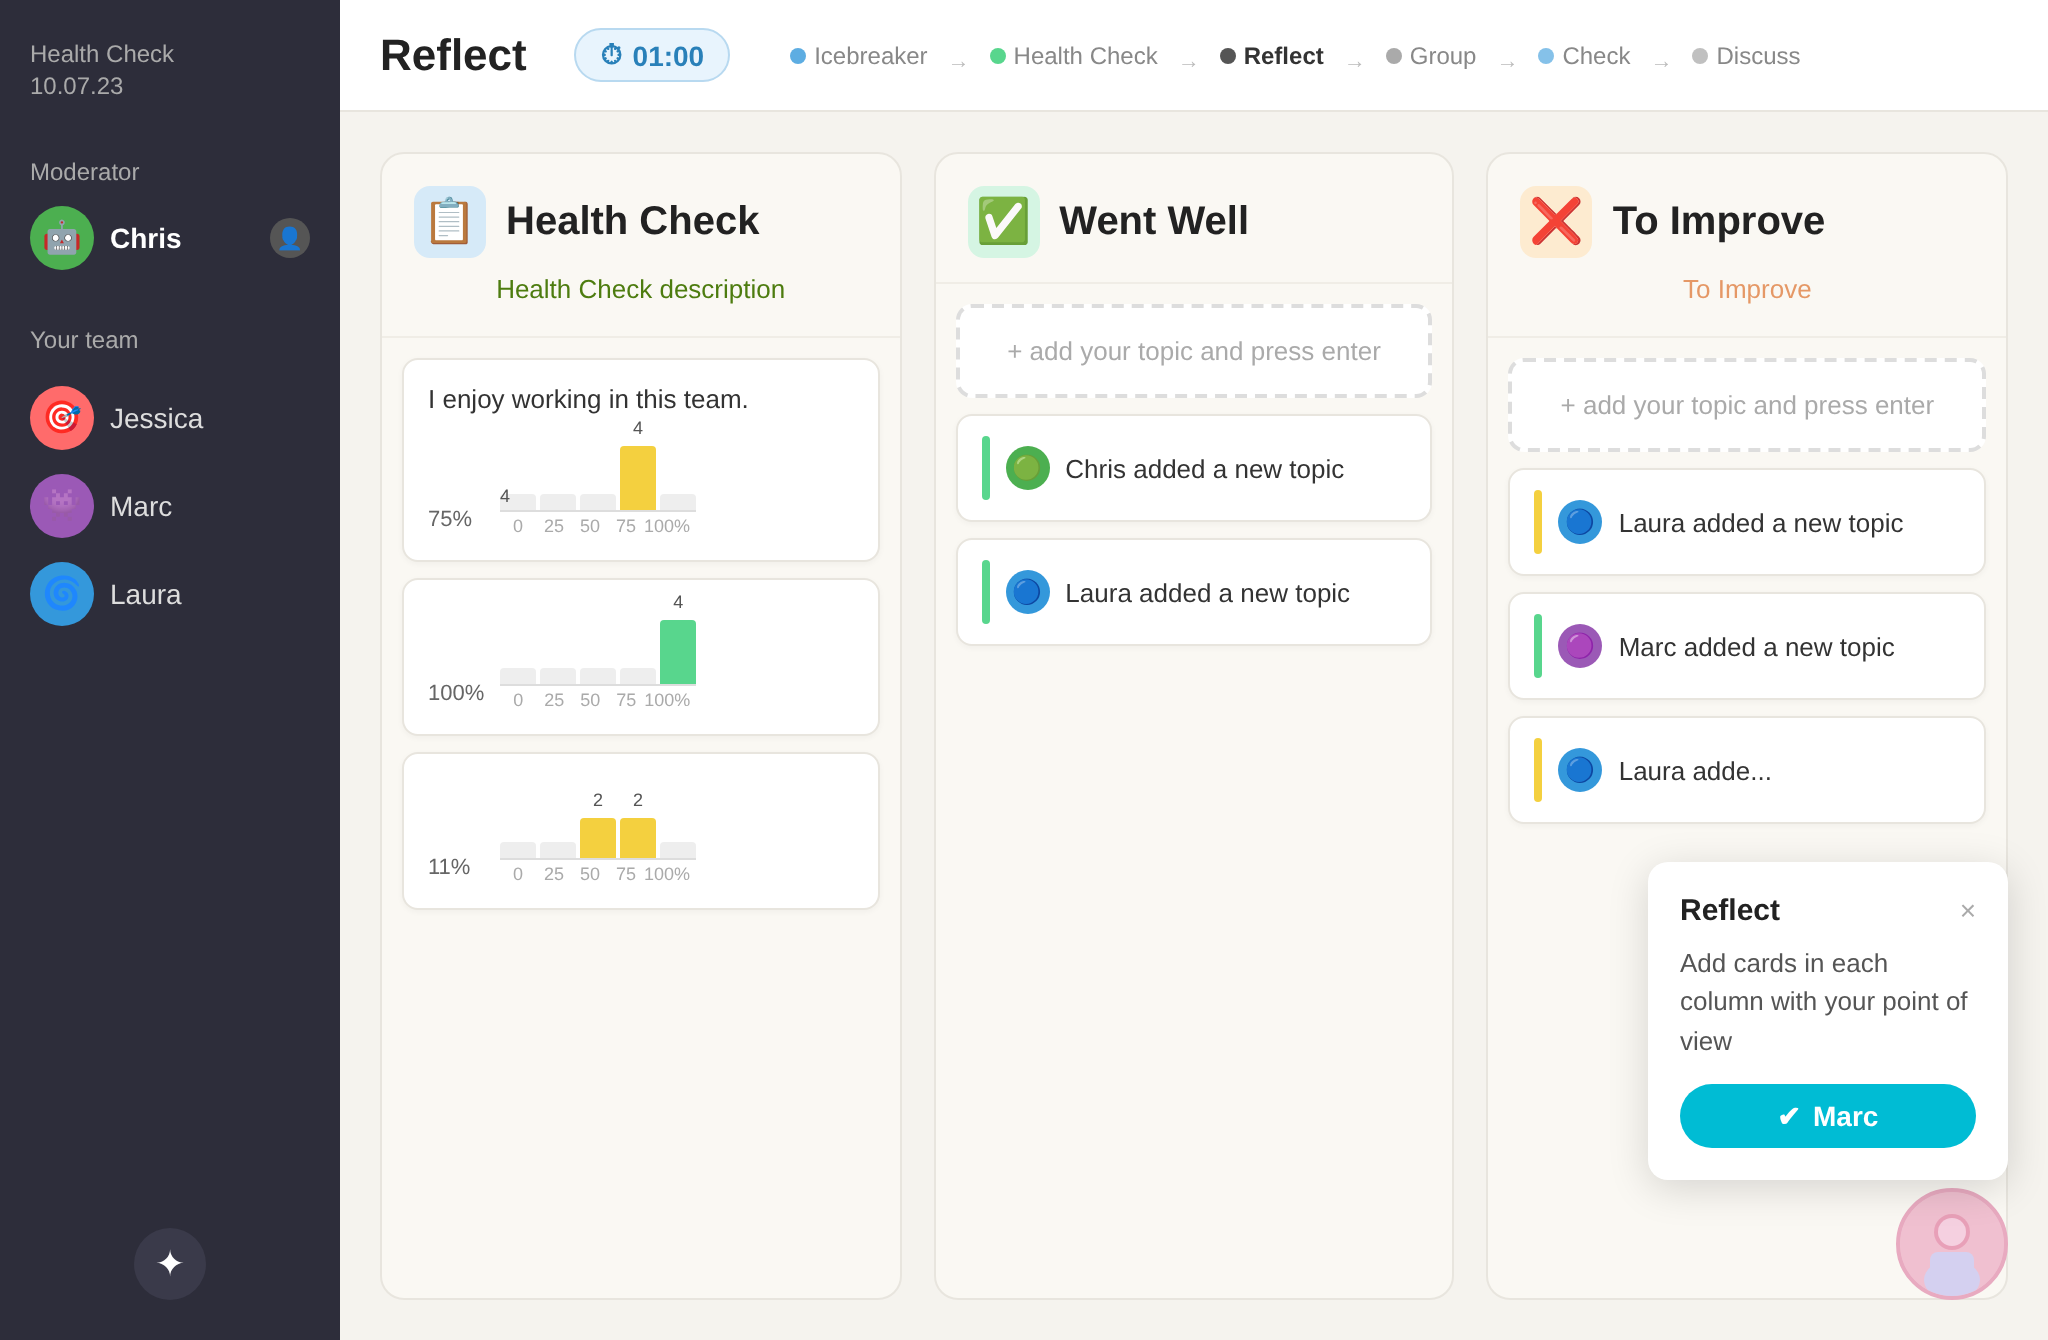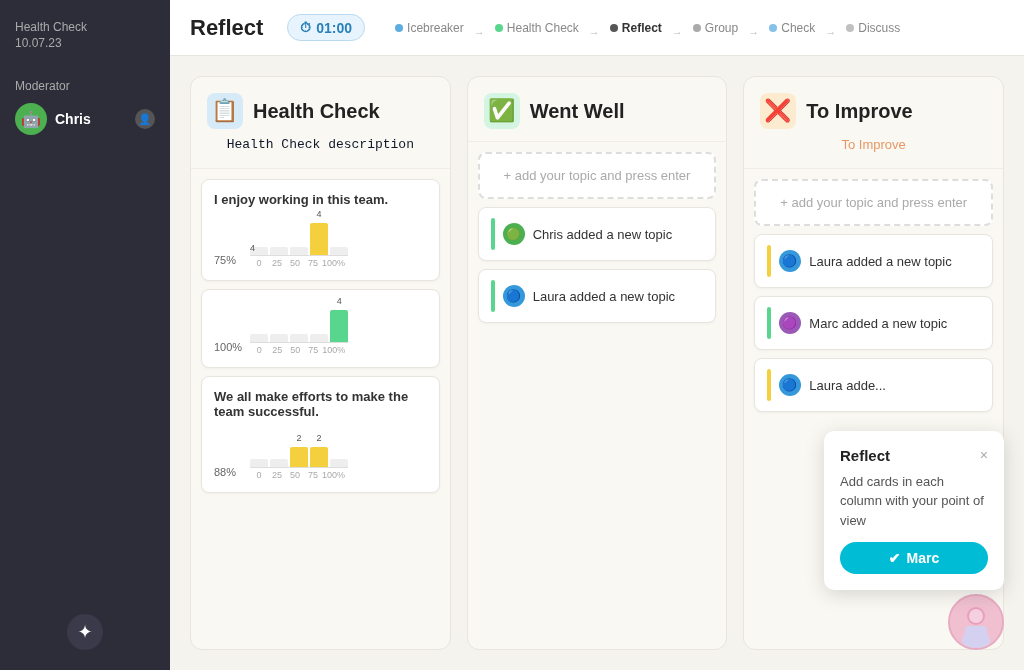--- a/index.html
+++ b/index.html
@@ -271,21 +271,21 @@
     
     .health-card {
       background: #fff;
       border-radius: 8px;
       border: 1px solid #e8e5de;
       padding: 12px;
       box-shadow: 0 1px 3px rgba(0,0,0,0.04);
     }
     .health-card-title {
       font-size: 13px;
-      font-weight: 700;
+      font-weight: 400;
       color: #333;
       margin-bottom: 8px;
     }
     .hbar-container {
       display: flex;
       flex-direction: column;
       align-items: flex-start;
     }
     .hbar-percent {
       font-size: 11px;
@@ -400,20 +400,35 @@
     <span>10.07.23</span>
   </div>
 
   <div class="sidebar-section-label">Moderator</div>
   <div class="moderator-row">
     <div class="avatar avatar-chris">🤖</div>
     <span class="moderator-name">Chris</span>
     <div class="moderator-icon">👤</div>
   </div>
 
+  <div class="team-section">
+    <div class="sidebar-section-label">Your team</div>
+    <div class="team-member">
+      <div class="avatar avatar-jessica">🎯</div>
+      <span class="team-member-name">Jessica</span>
+    </div>
+    <div class="team-member">
+      <div class="avatar avatar-marc">👾</div>
+      <span class="team-member-name">Marc</span>
+    </div>
+    <div class="team-member">
+      <div class="avatar avatar-laura">🌀</div>
+      <span class="team-member-name">Laura</span>
+    </div>
+  </div>
 
   <div class="sidebar-bottom">
     <div class="sidebar-bot-icon">
       <span>✦</span>
     </div>
   </div>
 </aside>
 
 <div class="main">
 
@@ -457,21 +472,21 @@
   </div>
 
   <div class="content">
 
     <div class="column">
       <div class="column-header">
         <div class="column-header-top">
           <div class="col-icon col-icon-blue">📋</div>
           <span class="column-title">Health Check</span>
         </div>
-        <div class="column-desc" style="color:#0f172a;font-family:Liberation Mono, monospace;">Health Check description</div>
+        <div class="column-desc" style="color:#4d7c0f;">Health Check description</div>
       </div>
       <div class="column-body">
 
         <div class="health-card">
           <div class="health-card-title">I enjoy working in this team.</div>
           <div class="hbar-container">
             <div style="display:flex;align-items:flex-end;gap:4px;">
               <span class="hbar-percent" style="font-size:11px;color:#666;min-width:28px;">75%</span>
               <div style="display:flex;flex-direction:column;">
                 <div class="hbar-chart-area">
@@ -516,24 +531,23 @@
                     <span>50</span>
                     <span>75</span>
                     <span>100%</span>
                 </div>
               </div>
             </div>
           </div>
         </div>
 
         <div class="health-card">
-          <div class="health-card-title">We all make efforts to make the team successful.</div>
           <div class="hbar-container">
             <div style="display:flex;align-items:flex-end;gap:4px;">
-              <span class="hbar-percent" style="font-size:11px;color:#666;min-width:28px;">88%</span>
+              <span class="hbar-percent" style="font-size:11px;color:#666;min-width:28px;">11%</span>
               <div style="display:flex;flex-direction:column;">
                 <div class="hbar-chart-area">
                   <div class="hbar" style="height:8px;background:#eee;"></div>
                   <div class="hbar" style="height:8px;background:#eee;"></div>
                   <div class="hbar hbar-yellow" style="height:20px;position:relative;">
                     <span style="position:absolute;top:-14px;left:50%;transform:translateX(-50%);font-size:9px;color:#555;">2</span>
                   </div>
                   <div class="hbar hbar-yellow" style="height:20px;position:relative;">
                     <span style="position:absolute;top:-14px;left:50%;transform:translateX(-50%);font-size:9px;color:#555;">2</span>
                   </div>

